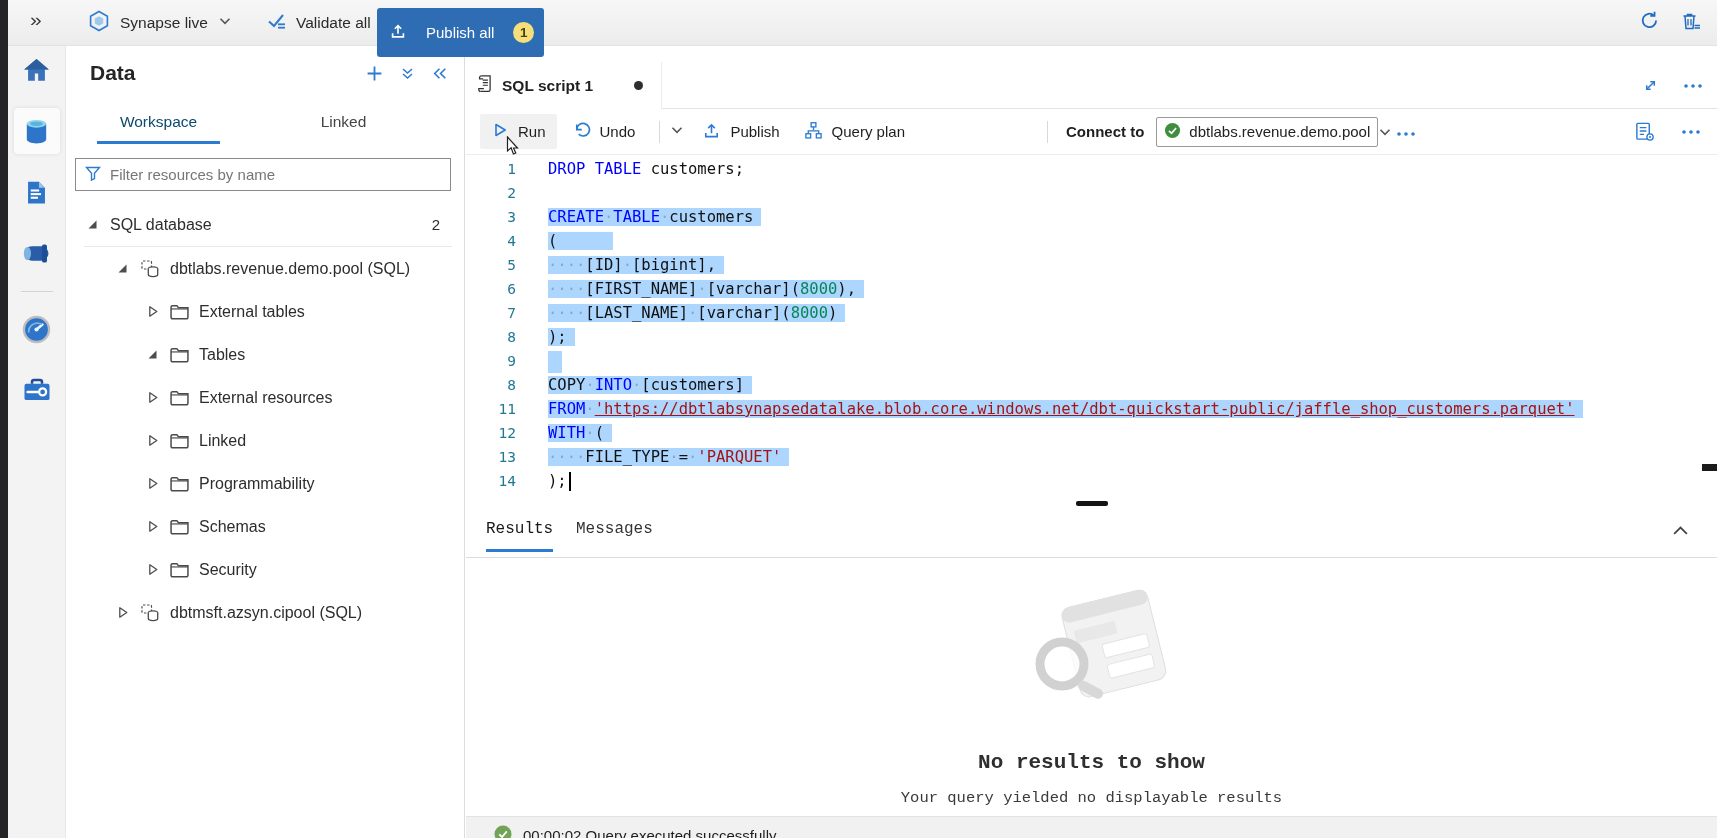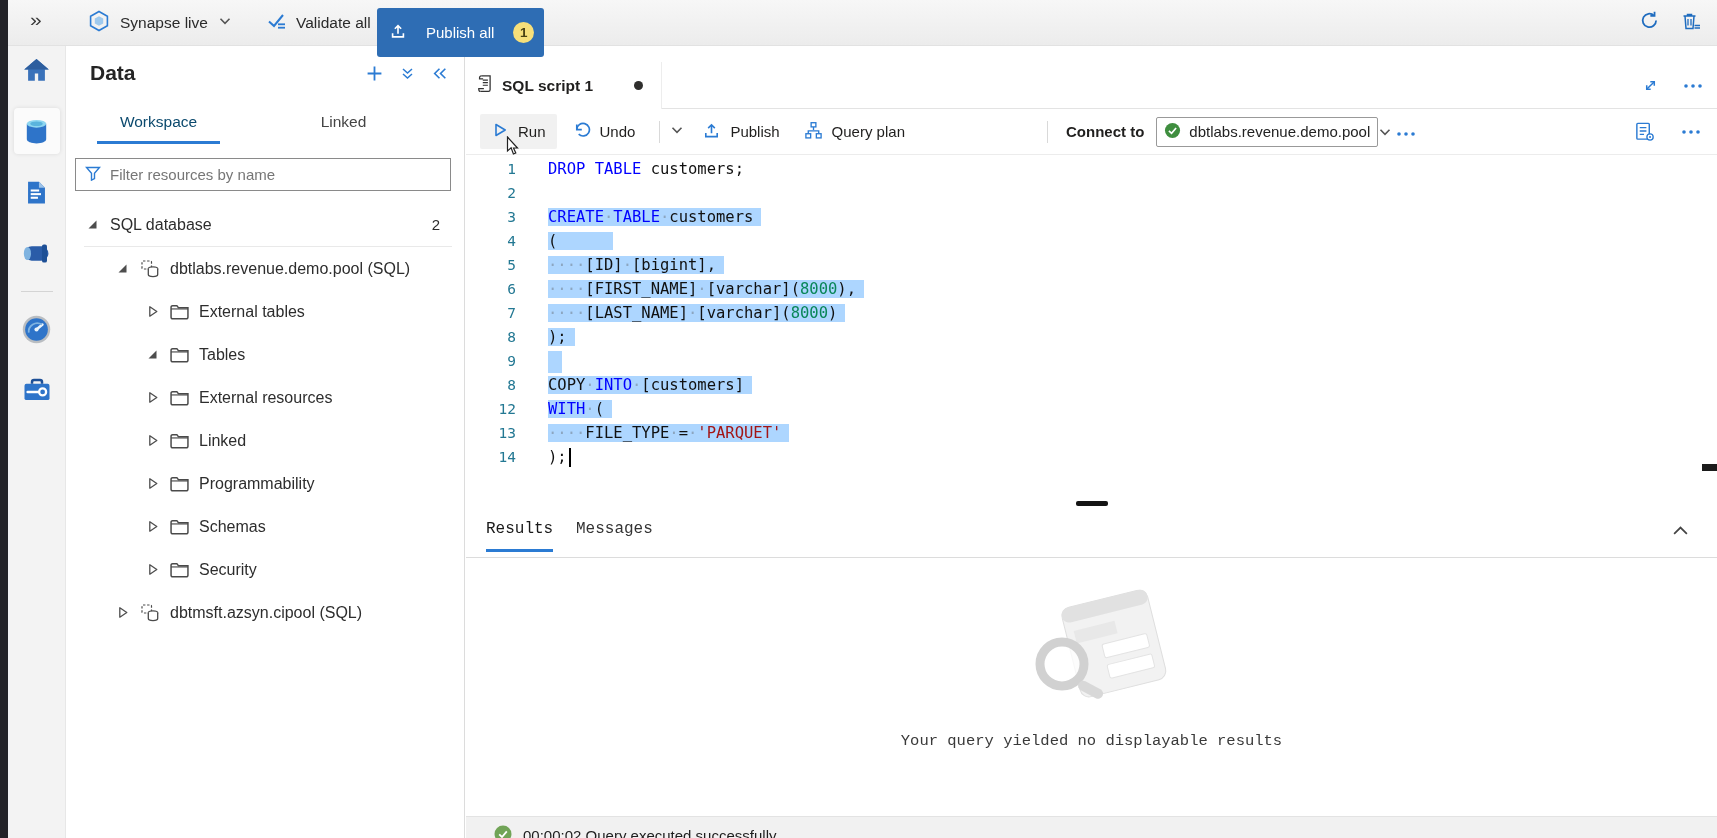--- a/index.html
+++ b/index.html
@@ -508,20 +508,21 @@
         <div class="cline"><span class="lnum">1</span><span class="ltext"><span class="tok-k">DROP</span><span class="tok-p"> </span><span class="tok-k">TABLE</span><span class="tok-p"> </span><span class="tok-p">customers;</span></span></div>
         <div class="cline"><span class="lnum">2</span><span class="ltext"></span></div>
         <div class="cline"><span class="lnum">3</span><span class="ltext"><span class="sel"><span class="tok-k">CREATE</span><span class="tok-w">·</span><span class="tok-k">TABLE</span><span class="tok-w">·</span><span class="tok-p">customers</span></span></span></div>
         <div class="cline"><span class="lnum">4</span><span class="ltext"><span class="sel" style="padding-right: 56px;"><span class="tok-p">(</span></span></span></div>
         <div class="cline"><span class="lnum">5</span><span class="ltext"><span class="sel"><span class="tok-w">····</span><span class="tok-p">[ID]</span><span class="tok-w">·</span><span class="tok-p">[bigint],</span></span></span></div>
         <div class="cline"><span class="lnum">6</span><span class="ltext"><span class="sel"><span class="tok-w">····</span><span class="tok-p">[FIRST_NAME]</span><span class="tok-w">·</span><span class="tok-p">[varchar](</span><span class="tok-num">8000</span><span class="tok-p">),</span></span></span></div>
         <div class="cline"><span class="lnum">7</span><span class="ltext"><span class="sel"><span class="tok-w">····</span><span class="tok-p">[LAST_NAME]</span><span class="tok-w">·</span><span class="tok-p">[varchar](</span><span class="tok-num">8000</span><span class="tok-p">)</span></span></span></div>
         <div class="cline"><span class="lnum">8</span><span class="ltext"><span class="sel"><span class="tok-p">);</span></span></span></div>
         <div class="cline"><span class="lnum">9</span><span class="ltext"><span class="sel-empty"></span></span></div>
         <div class="cline"><span class="lnum">8</span><span class="ltext"><span class="sel"><span class="tok-p">COPY</span><span class="tok-w">·</span><span class="tok-k">INTO</span><span class="tok-w">·</span><span class="tok-p">[customers]</span></span></span></div>
+        <div class="cline"><span class="lnum">11</span><span class="ltext"><span class="sel"><span class="tok-k">FROM</span><span class="tok-w">·</span><span class="tok-lnk">'https://dbtlabsynapsedatalake.blob.core.windows.net/dbt-quickstart-public/jaffle_shop_customers.parquet'</span></span></span></div>
         <div class="cline"><span class="lnum">12</span><span class="ltext"><span class="sel"><span class="tok-k">WITH</span><span class="tok-w">·</span><span class="tok-p">(</span></span></span></div>
         <div class="cline"><span class="lnum">13</span><span class="ltext"><span class="sel"><span class="tok-w">····</span><span class="tok-p">FILE_TYPE</span><span class="tok-w">·</span><span class="tok-p">=</span><span class="tok-w">·</span><span class="tok-str">'PARQUET'</span></span></span></div>
         <div class="cline"><span class="lnum">14</span><span class="ltext"><span class="tok-p">);</span><span class="caret"></span></span></div>
       </div>
   </div>
   <div class="ovr-mark"></div>
 
   <div class="sash-handle"></div>
 
   <div class="results">
@@ -541,20 +542,21 @@
             <rect x="58" y="14" width="88" height="92" rx="9" fill="#f2f2f2" stroke="#dedede"></rect>
             <rect x="58" y="14" width="88" height="15" rx="7" fill="#e1e1e1"></rect>
             <rect x="66" y="38" width="42" height="13" fill="#e8e8e8"></rect>
             <rect x="90" y="58" width="46" height="14" rx="2" fill="#fff" stroke="#e3e3e3"></rect>
             <rect x="90" y="79" width="46" height="14" rx="2" fill="#fff" stroke="#e3e3e3"></rect>
           </g>
           <circle cx="50" cy="80" r="22" fill="rgba(255,255,255,.75)" stroke="#d1d1d1" stroke-width="9"></circle>
           <rect x="69" y="95" width="27" height="10" rx="5" transform="rotate(28 69 95)" fill="#d8d8d8"></rect>
         </svg>
       </span>
+      <h2>No results to show</h2>
       <p>Your query yielded no displayable results</p>
     </div>
   </div>
 
   <div class="statusbar">
     <span><svg viewBox="0 0 18 18" width="18" height="18">
           <circle cx="9" cy="9" r="8.5" fill="#71a457"></circle>
           <path d="M5.2 9.4 8 12l4.8-5.6" fill="none" stroke="#fff" stroke-width="1.8"></path>
         </svg></span>
     <span>00:00:02 Query executed successfully.</span>

